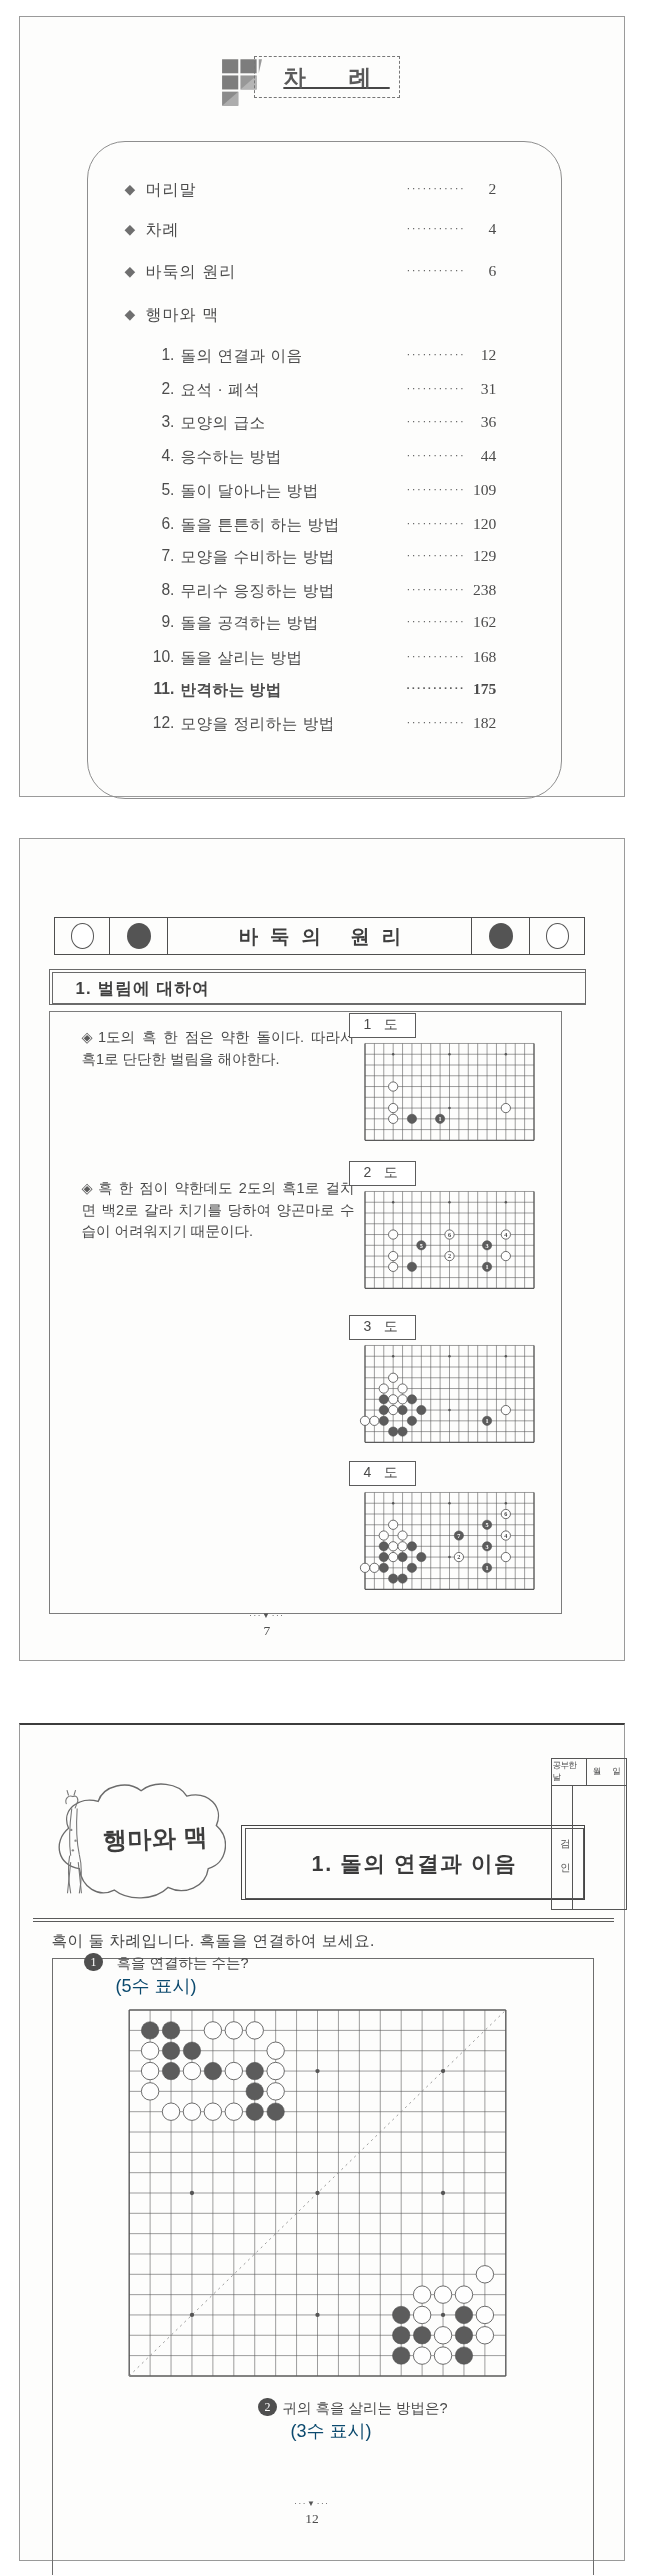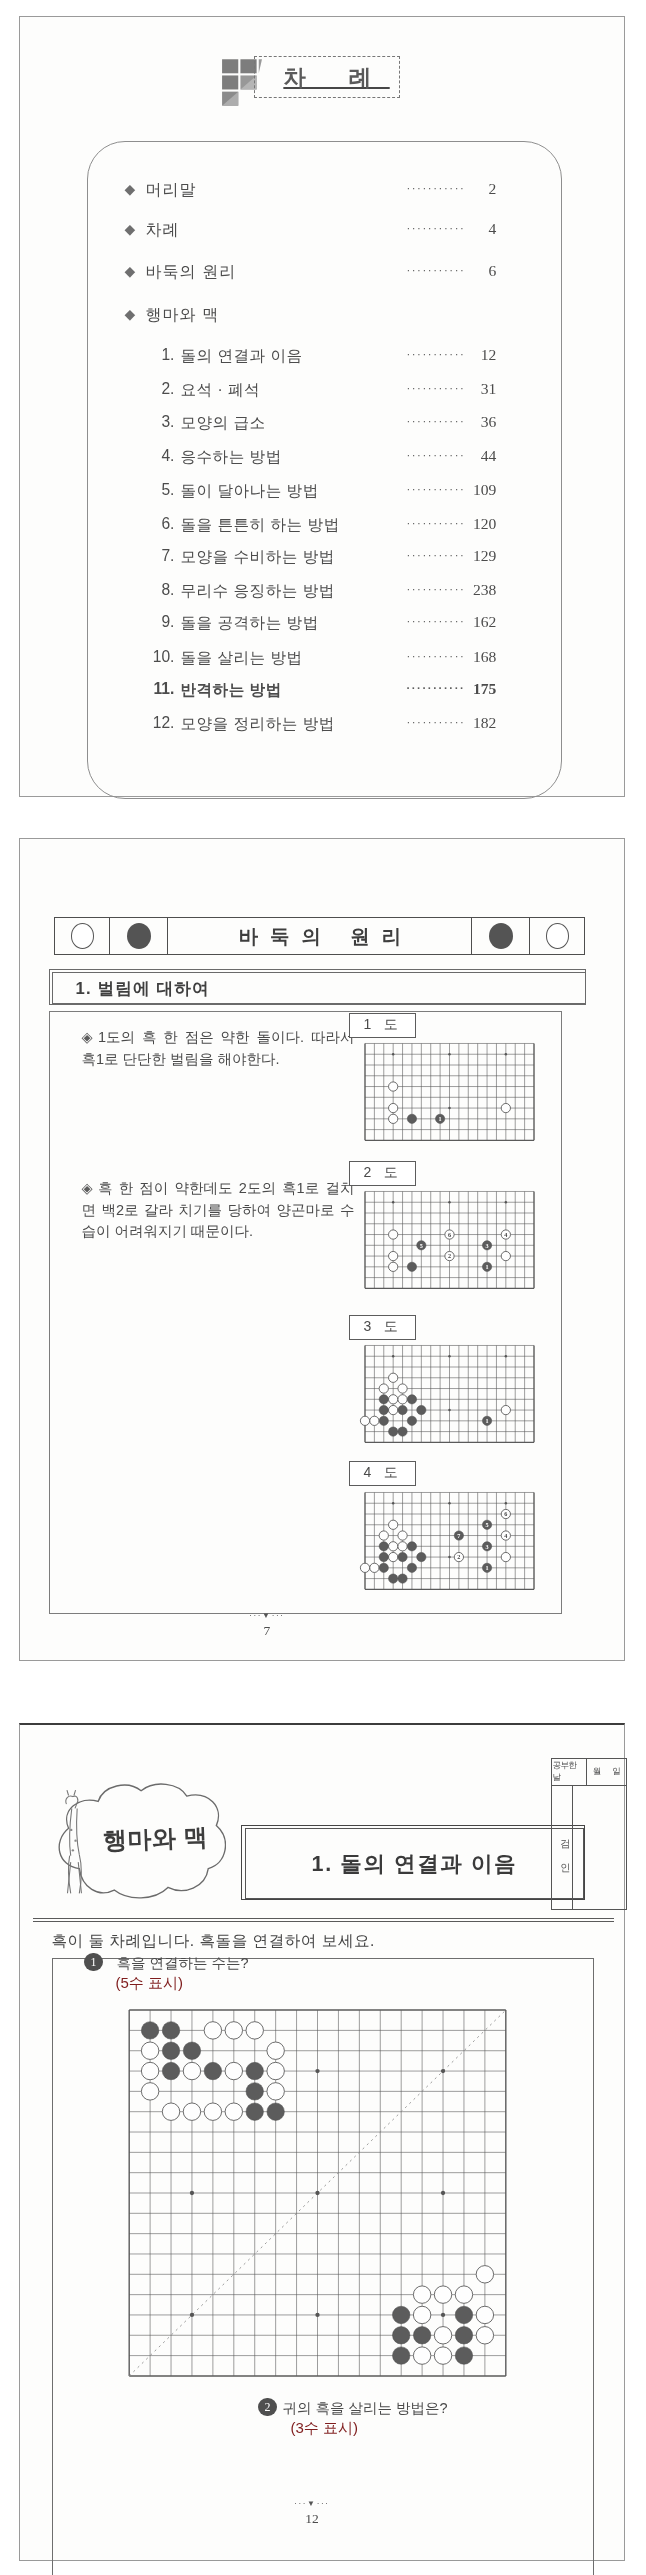--- a/index.html
+++ b/index.html
@@ -65,21 +65,21 @@
   .p3-t-c3{width:19.4px;border-right:1.1px solid #555;color:#4f4f4f;font-size:10.2px;
     display:flex;align-items:flex-start;justify-content:center;padding-top:15px;
     writing-mode:vertical-rl;text-orientation:upright;letter-spacing:14px;}
   .p3-rule{left:13px;top:193px;width:581px;height:4.3px;border-top:1.6px solid #5a5a5a;border-bottom:1.1px solid #5a5a5a;}
   .p3-instr{left:31px;top:206px;font-size:15.6px;color:#454545;letter-spacing:0.5px;}
   .p3-box{left:32px;top:233px;width:542px;height:624px;border:1.1px solid #6e6e6e;}
   .badge{position:absolute;width:18.3px;height:18.3px;border-radius:50%;background:#4f4f4f;color:#fff;
     display:flex;align-items:center;justify-content:center;font-size:12px;
     font-family:"Liberation Serif","DejaVu Serif",serif;}
   .prob-line1{position:absolute;font-size:14.5px;color:#4a4a4a;}
-  .prob-line2{position:absolute;font-size:15px;color:#7f1d1d;}
+  .prob-line2{position:absolute;font-size:18px;color:#0c4a6e;}
 </style>
 </head>
 <body>
 
 <div class="page" id="page1">
   <div class="abs" style="left:201px;top:41px;width:41px;height:50px;">
     <svg width="41" height="50" viewBox="0 0 76 92">
       <rect x="2" y="2" width="30" height="26" fill="#7d7d7d"></rect>
       <rect x="36" y="2" width="30" height="26" fill="#7d7d7d"></rect>
       <polygon points="70,2 76,2 70,28" fill="#9a9a9a"></polygon>

